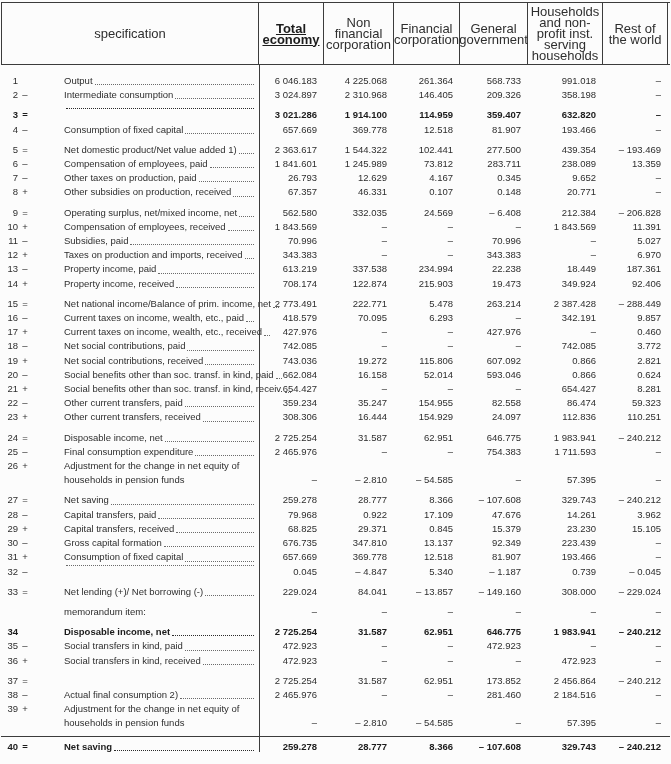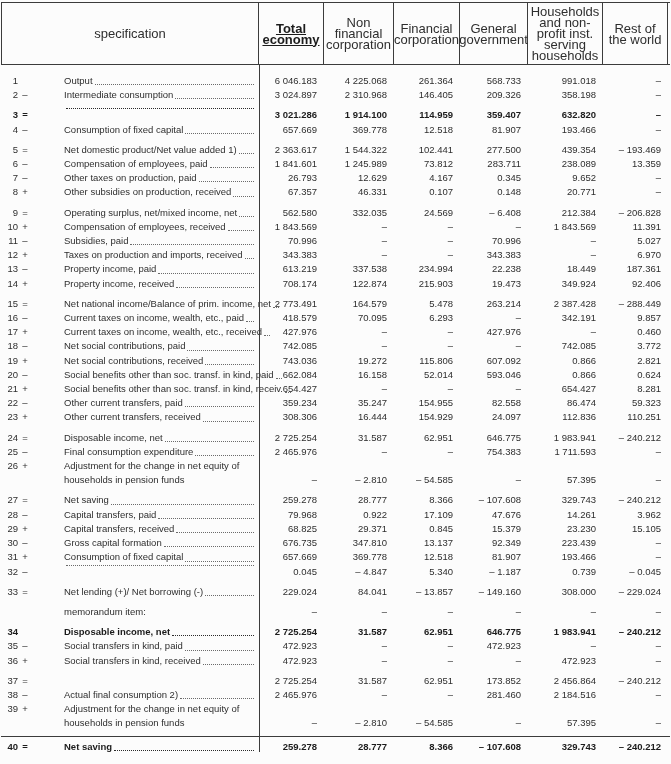--- a/index.html
+++ b/index.html
@@ -332,21 +332,21 @@
             <span class="num">15</span>
             <span class="op">=</span>
             <div class="lbl">
               <div class="lline">
                 <span class="ltext">Net national income/Balance of prim. income, net</span>
                 <span class="dots"></span>
               </div>
             </div>
           </div>
           <span class="val">2 773.491</span>
-          <span class="val">164.579</span>
+          <span class="val">222.771</span>
           <span class="val">5.478</span>
           <span class="val">263.214</span>
           <span class="val">2 387.428</span>
           <span class="val">– 288.449</span>
         </div>
         <div class="row">
           <div class="spec">
             <span class="num">16</span>
             <span class="op">–</span>
             <div class="lbl">

